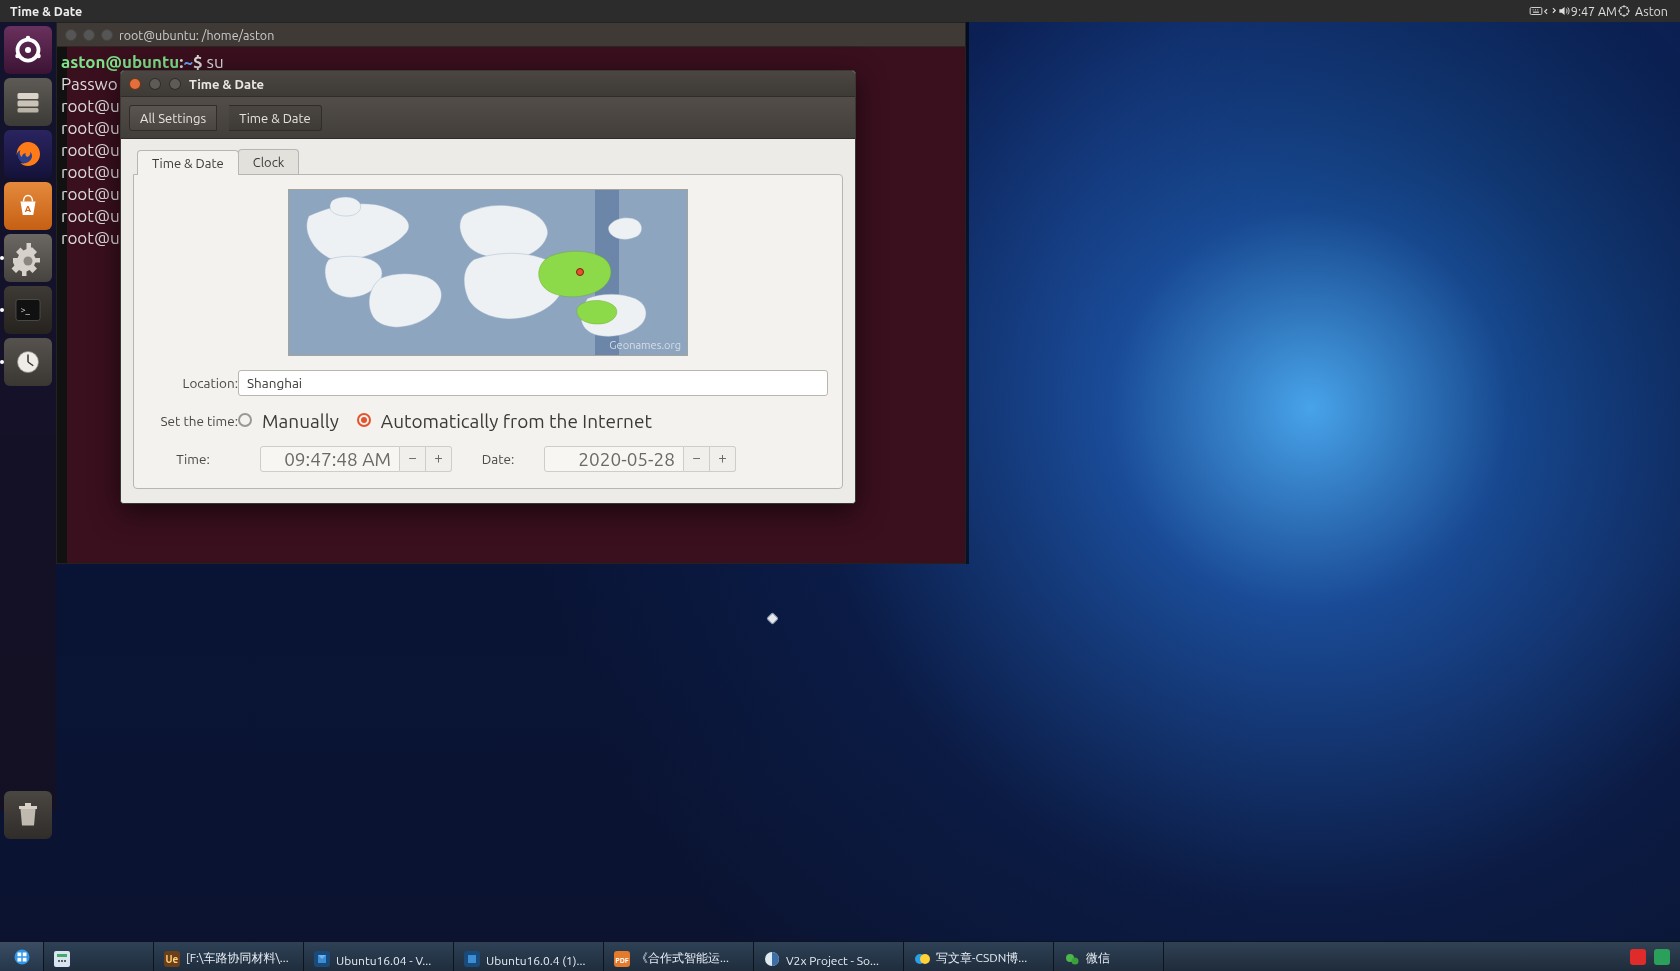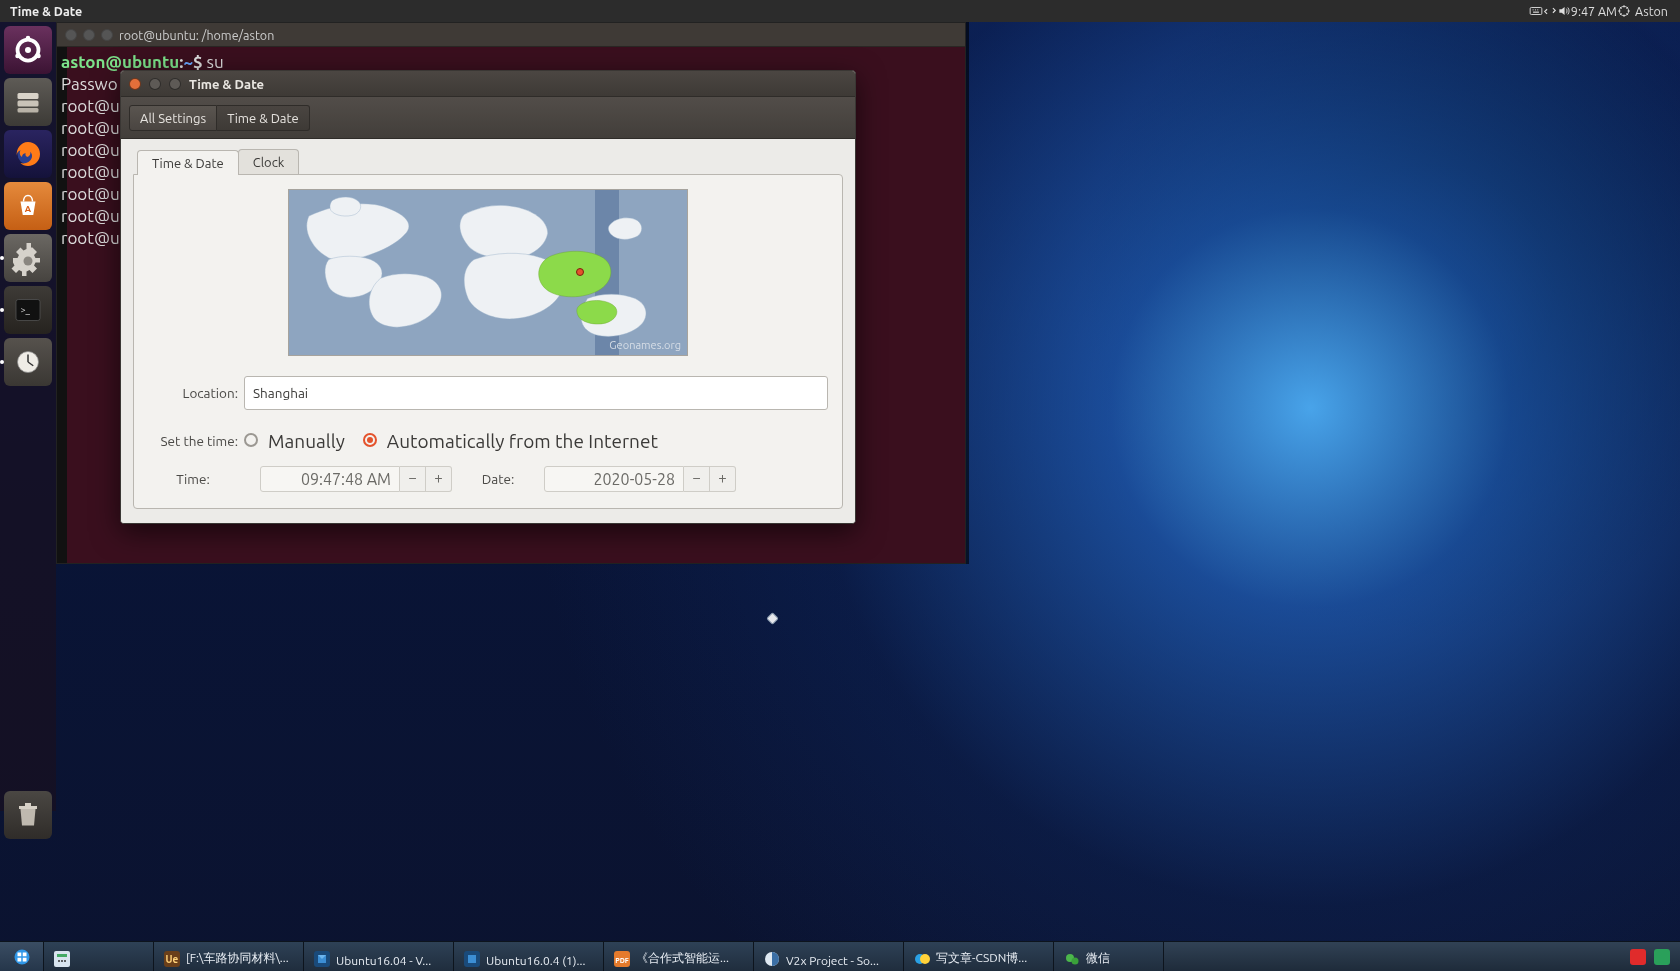--- a/index.html
+++ b/index.html
@@ -91,21 +91,21 @@
     color:#e9e6e1; font-size:13px; font-weight:bold;
     border-bottom:1px solid #2f2c29;
   }
   .sw-titlebar .wc { width:12px; height:12px; border-radius:50%; border:1px solid rgba(0,0,0,0.5); }
   .wc.close { background:#e46f3a; }
   .wc.min   { background:#5e5a56; }
   .wc.max   { background:#5e5a56; }
 
   .sw-toolbar {
     height: 42px; background: linear-gradient(#524d49,#423e3a);
-    display:flex; align-items:center; gap:0; padding:6px 8px;
+    display:flex; align-items:center; gap:12px; padding:6px 8px;
     border-bottom:1px solid #2f2c29;
   }
   .tb-btn {
     padding: 5px 10px; color:#e6e3df; font-size:13px; border:1px solid #2f2c29;
     background: linear-gradient(#5a5550,#4a4541);
   }
   .tb-btn:first-child { border-radius: 3px 0 0 3px; }
   .tb-btn:last-child  { border-radius: 0 3px 3px 0; border-left:none; background:linear-gradient(#4a4541,#3e3a36); }
 
   .sw-content {
@@ -127,38 +127,38 @@
 
   .map-wrap { display:flex; justify-content:center; }
   .worldmap {
     width: 400px; height: 167px; position:relative;
     background:#8ea5c0; border:1px solid #a6a39d;
   }
   .worldmap svg { position:absolute; inset:0; width:100%; height:100%; }
   .marker { position:absolute; width:8px; height:8px; background:#e4532c; border:1px solid #7a220c; border-radius:50%; }
   .geonames { position:absolute; right:6px; bottom:4px; font-size:11px; color:#d6dde6; }
 
-  .form-row { display:flex; align-items:center; gap:6px; margin-top:20px; }
+  .form-row { display:flex; align-items:center; gap:0; margin-top:14px; }
   .form-row .lbl { width: 90px; text-align:right; color:#4a4946; font-size:13.5px; }
   .textfield {
-    flex:1; height:34px; background:#fff; border:1px solid #b9b6b0; border-radius:3px;
+    flex:1; height:26px; background:#fff; border:1px solid #b9b6b0; border-radius:3px;
     padding:0 8px; font-size:13.5px; color:#3b3a38;
   }
   .radio { width:14px; height:14px; border-radius:50%; border:2px solid #9b9892; display:inline-block; vertical-align:middle; margin-right:4px; position:relative; top:-1px; }
   .radio.sel { border-color:#e4532c; }
   .radio.sel::after { content:""; position:absolute; inset:2px; background:#e4532c; border-radius:50%; }
   .inline-opts { display:flex; align-items:center; gap:18px; font-size:19px; color:#3b3a38; }
   .inline-opts label { display:flex; align-items:center; gap:6px; }
 
   .spin-row { display:flex; align-items:center; gap:22px; margin-top:14px; }
   .spin-row .lbl { width:90px; text-align:center; color:#4a4946; font-size:13.5px; }
   .spinbox { display:flex; align-items:center; }
   .spinbox .val {
     width:140px; height:26px; background:#f7f6f3; border:1px solid #cfcdc7; border-radius:3px 0 0 3px;
-    text-align:right; padding:0 8px; font-size:16px; color:#6b6a66; line-height:24px;
+    text-align:right; padding:0 8px; font-size:19px; color:#6b6a66; line-height:24px;
   }
   .spinbox .pm {
     width:26px; height:26px; border:1px solid #cfcdc7; border-left:none; background:#f0efec;
     color:#6b6a66; font-size:15px; text-align:center; line-height:22px;
   }
   .spinbox .pm:last-child { border-radius:0 3px 3px 0; }
 
   
   .win-taskbar {
     position:absolute; left:0; right:0; bottom:0; height:30px;

